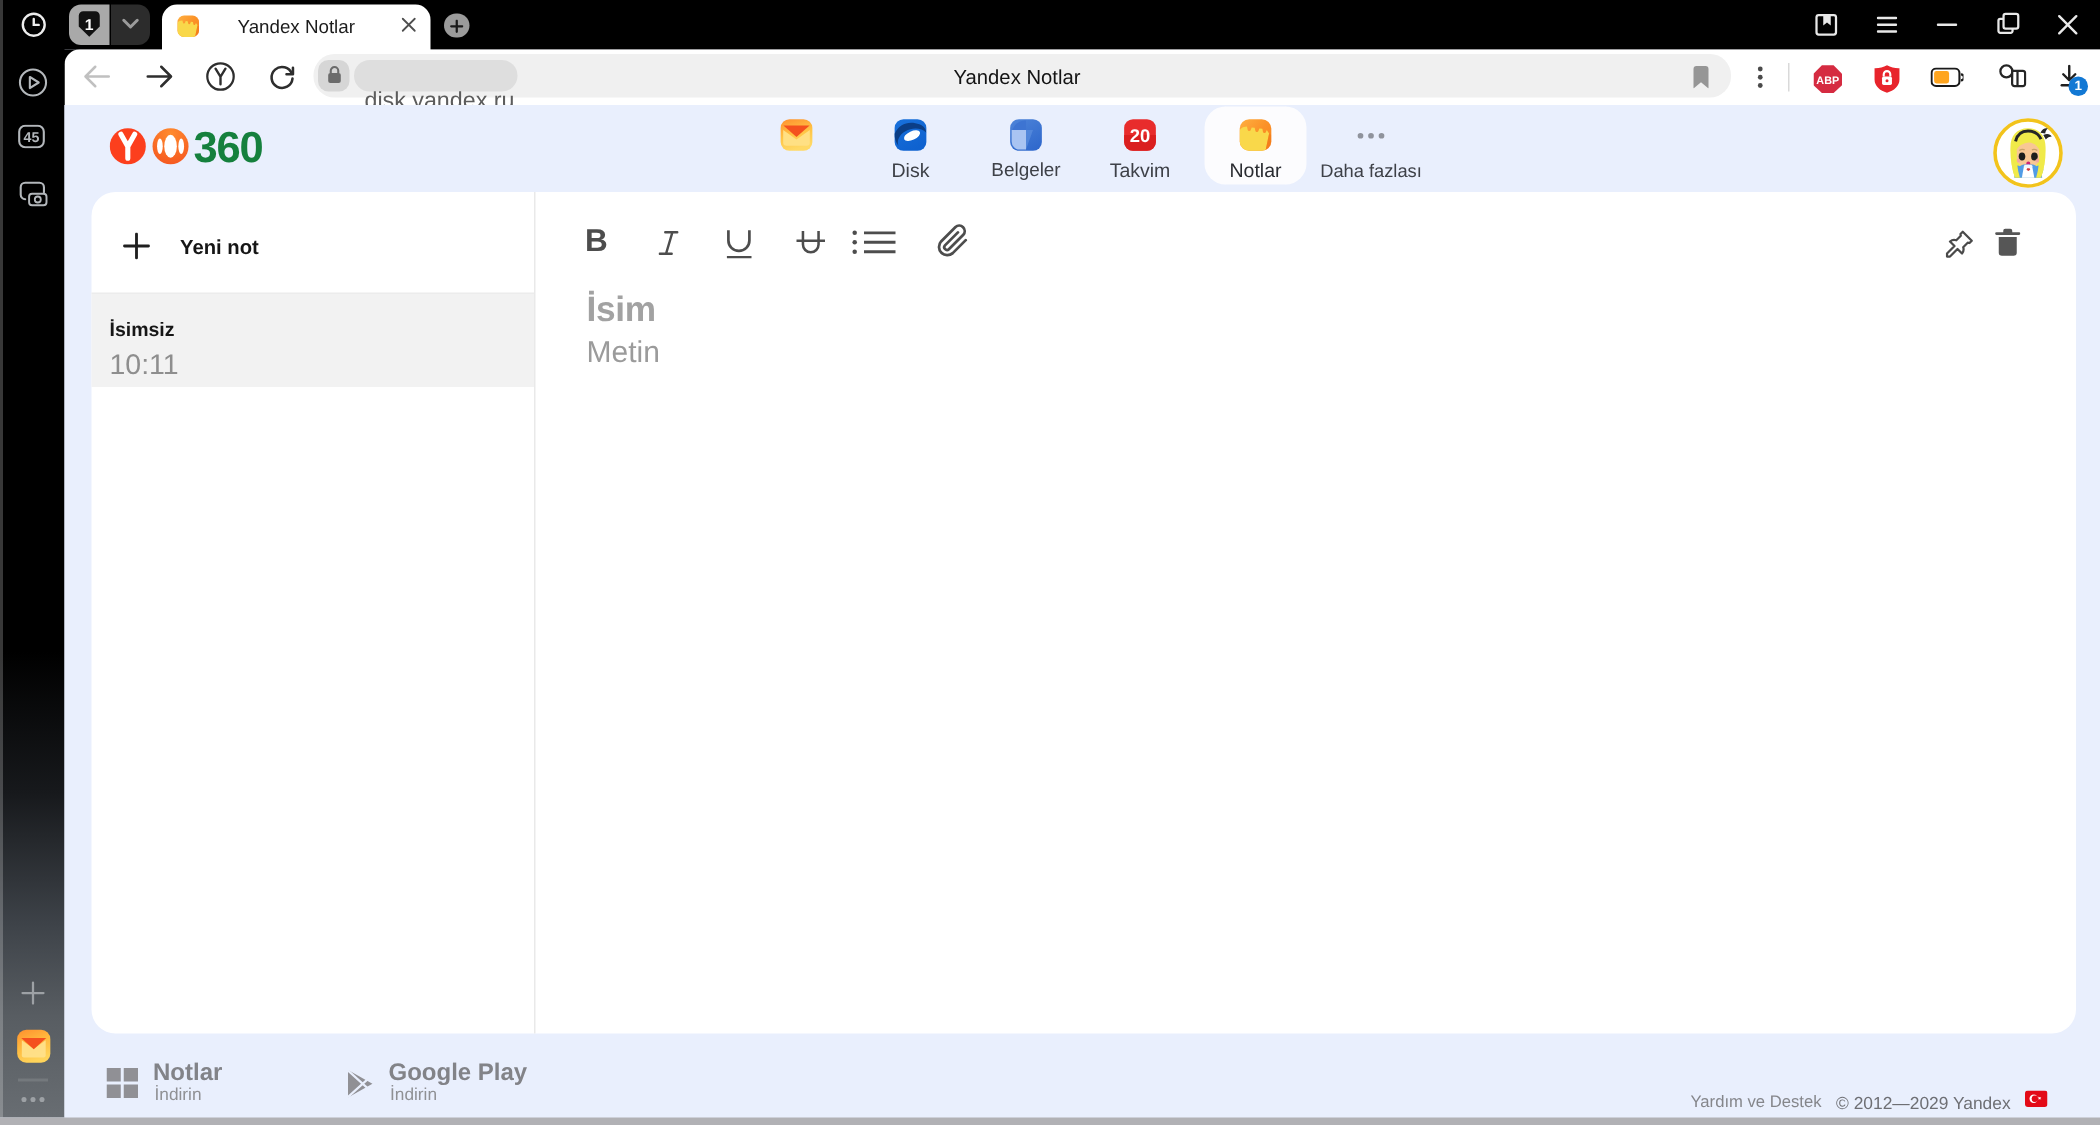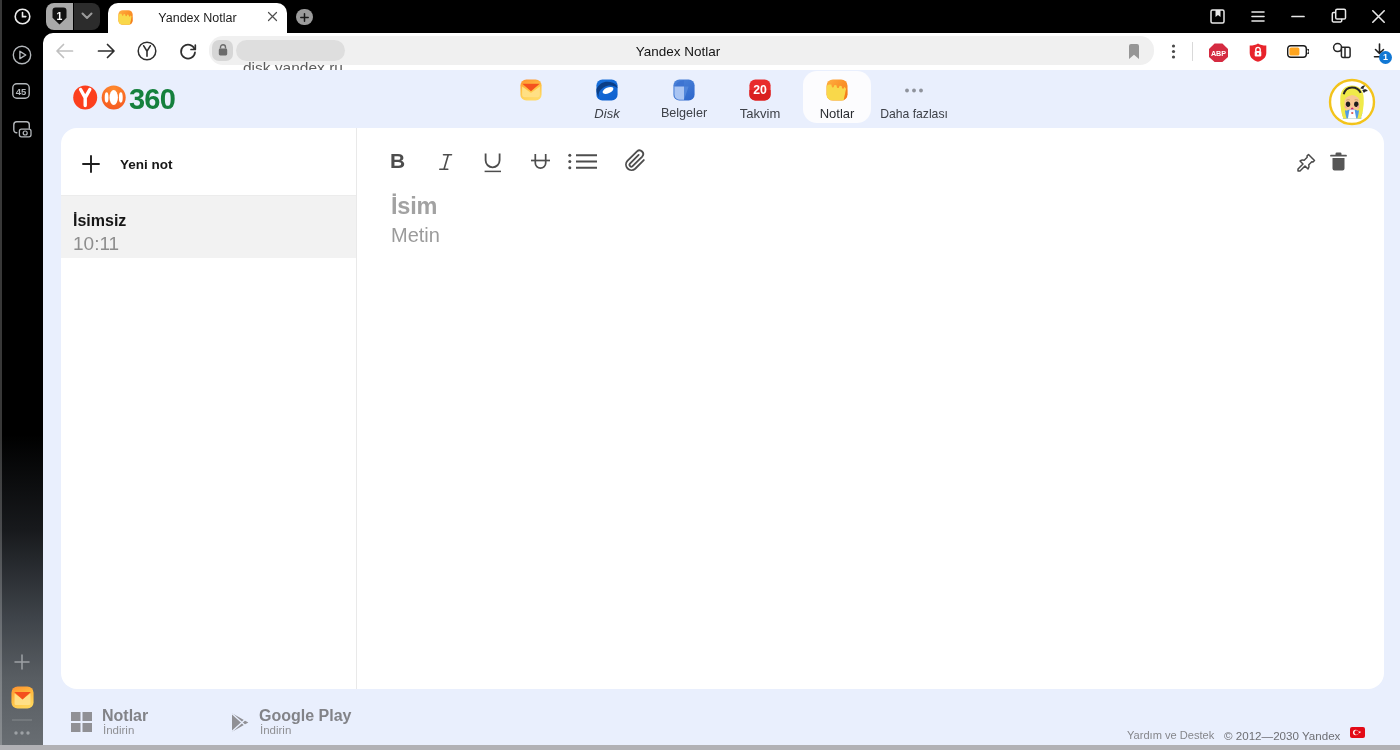--- a/index.html
+++ b/index.html
@@ -248,21 +248,21 @@
     <defs>
         <linearGradient id="diskg" x1="0" y1="0" x2="0.5" y2="1">
           <stop offset="0" stop-color="#1971db"></stop>
           <stop offset="1" stop-color="#0f62d0"></stop>
         </linearGradient>
       </defs>
     <rect x="0.5" y="0.5" width="25" height="25" rx="7" fill="url(#diskg)"></rect>
     <path d="M0.5 12 C4 4 12 1.5 20 4.5 C24 6 25.5 9 25.3 11 C22 7.5 15 6.5 9 10 C4.5 12.6 2 17 3.5 21.5 C1.5 19 0.3 15.5 0.5 12 Z" fill="#0b3e86"></path>
     <ellipse cx="14.2" cy="13.5" rx="6.8" ry="3.4" fill="#fff" transform="rotate(-24 14.2 13.5)"></ellipse>
   </svg>
-  <div class="abs" style="left:567px;top:106px;width:80px;text-align:center;font-size:13px;color:#3e4148;font-style:italic;">Disk</div>
+  <div class="abs" style="left:567px;top:106px;width:80px;text-align:center;font-size:13px;color:#3e4148;">Disk</div>
 
   <svg class="abs" style="left:673px;top:79px;" width="22" height="22" viewBox="0 0 26 26">
     <defs>
         <linearGradient id="belg" x1="0.2" y1="0" x2="0.8" y2="1">
           <stop offset="0" stop-color="#4b82d8"></stop>
           <stop offset="1" stop-color="#2f68cc"></stop>
         </linearGradient>
       </defs>
     <rect x="0.5" y="0.5" width="25" height="25" rx="7" fill="url(#belg)"></rect>
     <path d="M2 12 a10.5 10.5 0 0 1 10.5 -10.5 L13 1.5 V13 H1.5 Z" fill="#3d74d2"></path>
@@ -339,21 +339,21 @@
 
 <div class="abs" style="left:356px;top:128px;width:1px;height:561px;background:#e9e9e9;"></div>
 
 <div id="panel">
   <svg class="abs" style="left:82px;top:155px;" width="18" height="18" viewBox="0 0 18 18">
     <path d="M9 1 V17 M1 9 H17" stroke="#1f1f1f" stroke-width="1.9" stroke-linecap="round"></path>
   </svg>
   <div class="abs" style="left:120px;top:157px;font-size:13.5px;font-weight:bold;color:#161616;">Yeni not</div>
   <div class="abs" style="left:61px;top:195px;width:295px;height:1px;background:#ececec;"></div>
   <div class="abs" style="left:61px;top:196px;width:295px;height:62px;background:#f2f2f2;"></div>
-  <div class="abs" style="left:73px;top:212px;font-size:16px;font-weight:bold;color:#161616;">İsimsiz</div>
+  <div class="abs" style="left:73px;top:212px;font-size:13px;font-weight:bold;color:#161616;">İsimsiz</div>
   <div class="abs" style="left:73px;top:233px;font-size:19px;color:#8e8e8e;">10:11</div>
 </div>
 
 <div id="editor">
   <div class="abs" style="left:390px;top:148.5px;font-size:21px;font-weight:bold;color:#4d4d4d;">B</div>
   <svg class="abs" style="left:439px;top:154px;" width="14" height="16" viewBox="0 0 14 16">
     <path d="M4.5 0.8 H12.5 M9.3 0.8 L5 15.2 M0.8 15.2 H8.8" fill="none" stroke="#4d4d4d" stroke-width="1.6" stroke-linecap="round"></path>
   </svg>
   <svg class="abs" style="left:484px;top:153px;" width="19" height="20" viewBox="0 0 19 20">
     <path d="M1.6 0.5 V7.3 a7 7 0 0 0 14 0 V0.5" fill="none" stroke="#4d4d4d" stroke-width="1.8"></path>
@@ -397,21 +397,21 @@
   <div class="abs" style="left:102px;top:707px;font-size:16px;font-weight:bold;color:#828388;">Notlar</div>
   <div class="abs" style="left:103px;top:724px;font-size:11.5px;color:#8f9094;">İndirin</div>
   <svg class="abs" style="left:230px;top:712px;" width="21" height="21" viewBox="0 0 21 21">
     <path d="M2 1.3 L18.3 10.5 L2 19.7 Z" fill="#909095"></path>
     <path d="M1.9 1.6 L15.2 13.6 M1.9 19.4 L15.2 7.4" stroke="#e9effd" stroke-width="1.4"></path>
   </svg>
   <div class="abs" style="left:259px;top:707px;font-size:16px;font-weight:bold;color:#828388;">Google Play</div>
   <div class="abs" style="left:260px;top:724px;font-size:11.5px;color:#8f9094;">İndirin</div>
 
   <div class="abs" style="left:1127px;top:729px;font-size:11.1px;color:#85868b;">Yardım ve Destek</div>
-  <div class="abs" style="left:1224px;top:728.5px;font-size:11.6px;color:#6e6f74;">© 2012—2030 Yandex</div>
+  <div class="abs" style="left:1224px;top:728.5px;font-size:11.6px;color:#6e6f74;">© 2012—2029 Yandex</div>
   <svg class="abs" style="left:1350px;top:727px;" width="15" height="11" viewBox="0 0 15 11">
     <rect width="15" height="11" rx="2" fill="#e30a17"></rect>
     <circle cx="5.8" cy="5.5" r="2.8" fill="#fff"></circle>
     <circle cx="6.6" cy="5.5" r="2.2" fill="#e30a17"></circle>
     <path d="M9.2 4 l0.9 0.65 1.05 -0.35 -0.65 0.9 0.65 0.9 -1.05 -0.35 -0.9 0.65 0 -1.1 -0.9 -0.65 1.1 0 Z" fill="#fff" transform="translate(0.6 0.35) scale(0.92)"></path>
   </svg>
   <div class="abs" style="left:1369px;top:727px;font-size:13px;color:#8c8d92;margin-top:24px;">TR</div>
 </div>
 
 <div class="abs" style="left:0;top:745px;width:1400px;height:5px;background:#b1b1b5;"></div>

